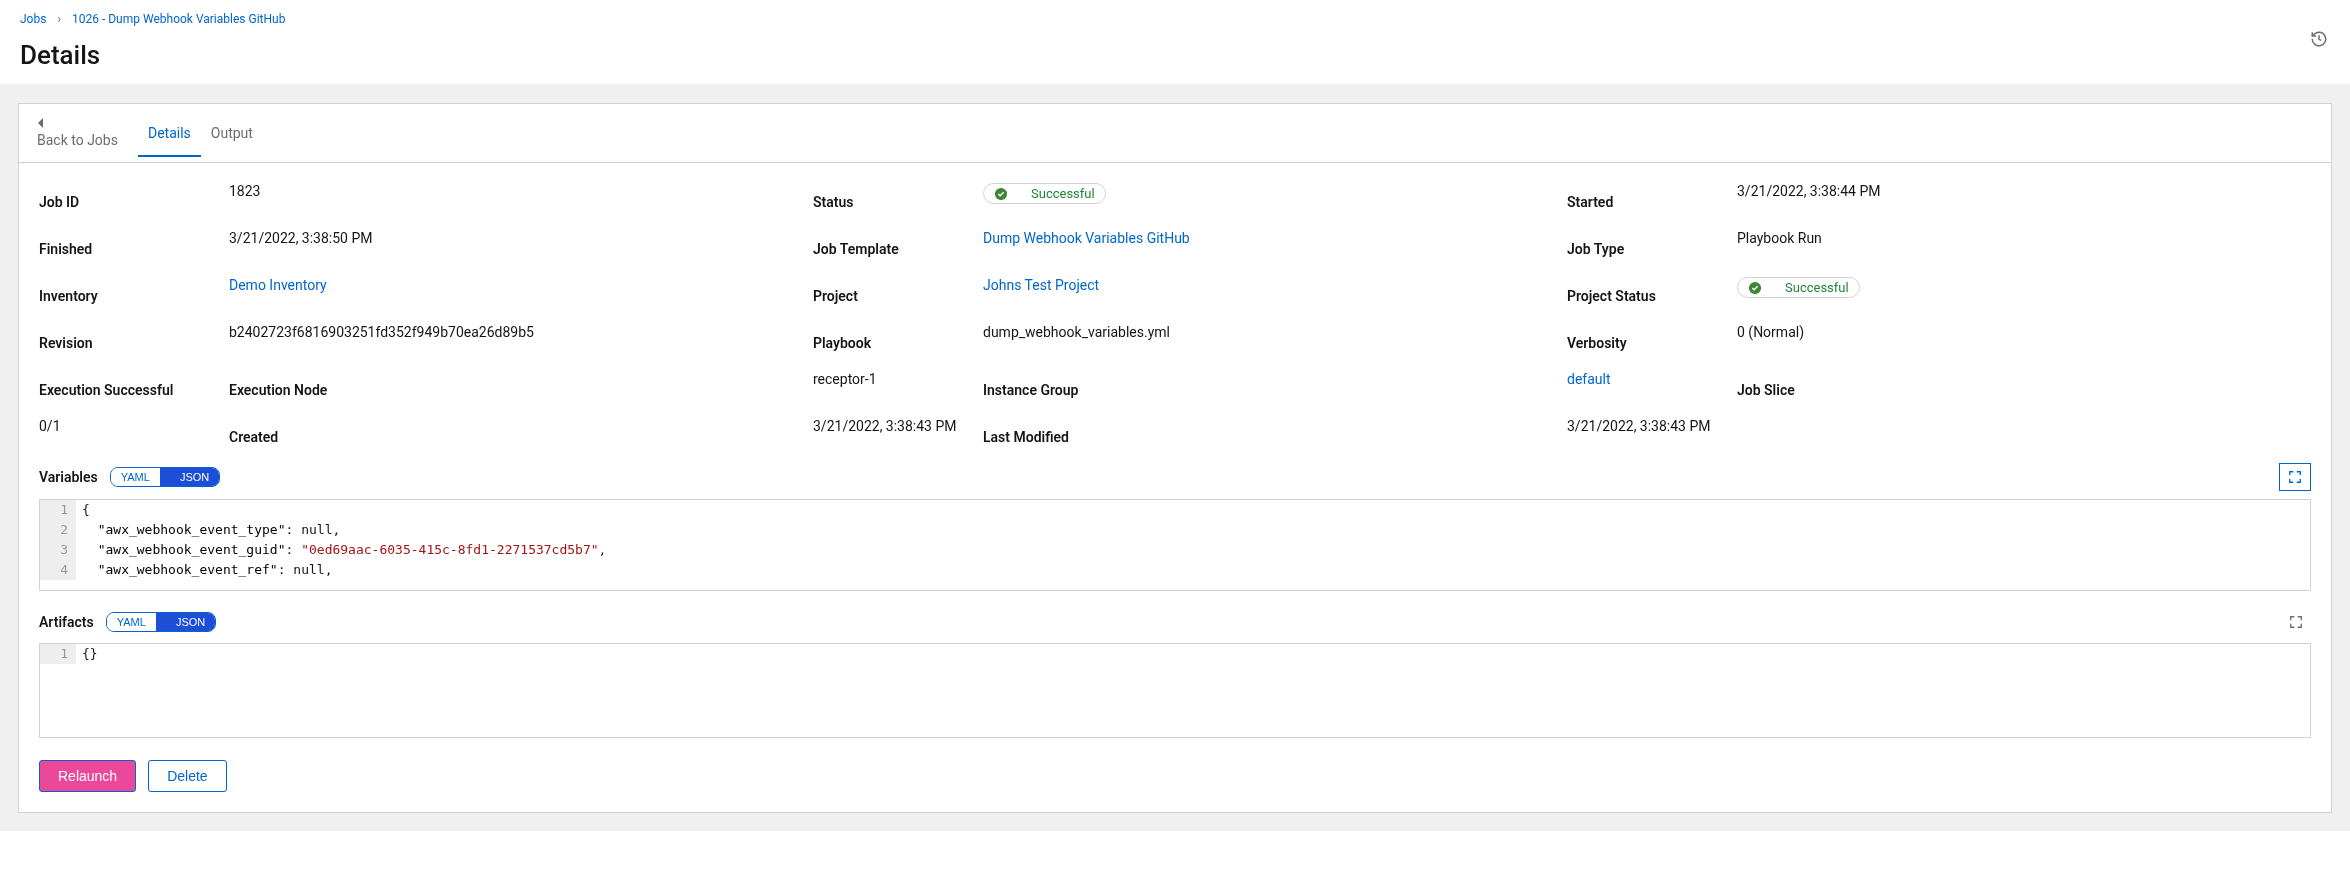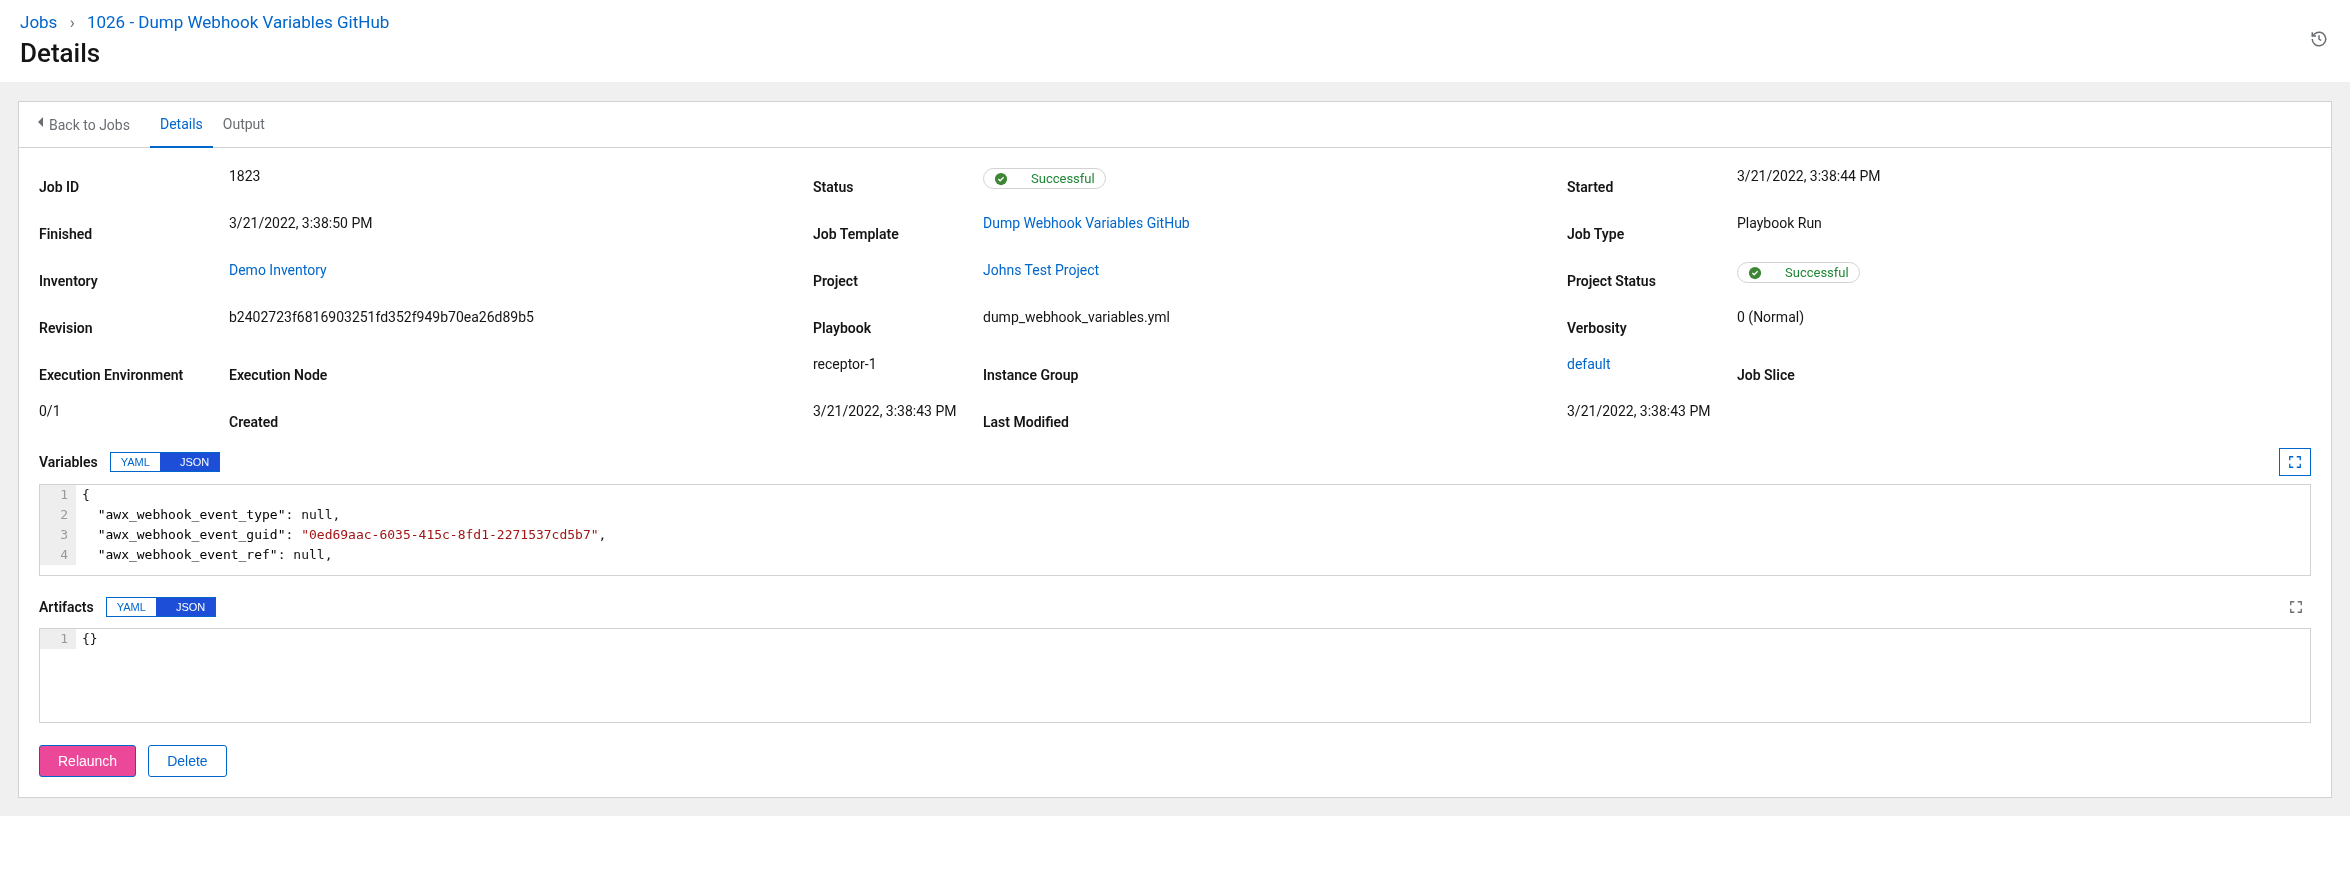--- a/index.html
+++ b/index.html
@@ -1,38 +1,38 @@
 <!DOCTYPE html>
 <html><head>
 <meta charset="utf-8">
 <style>
 * { box-sizing: border-box; margin: 0; padding: 0; }
 body { font-family: -apple-system, BlinkMacSystemFont, "Segoe UI", Roboto, Helvetica, Arial, sans-serif; font-size: 14px; color: #151515; background: #fff; }
 .top-header { padding: 12px 20px 14px 20px; border-bottom: 1px solid #f0f0f0; position: relative; }
-.breadcrumb { font-size: 17px; margin-bottom: 6px; }
+.breadcrumb { font-size: 12px; margin-bottom: 14px; }
 .breadcrumb a { color: #0066cc; text-decoration: none; }
 .breadcrumb .sep { color: #6a6e73; margin: 0 8px; }
 .page-title { font-size: 26px; font-weight: 500; }
 .history-icon { position: absolute; right: 22px; top: 30px; color: #6a6e73; cursor: pointer; }
 .page-body { background: #f0f0f0; padding: 18px; }
 .card { background: #fff; border: 1px solid #d2d2d2; }
 .tabs { display: flex; align-items: center; border-bottom: 1px solid #d2d2d2; padding: 0 18px; }
-.back-link { color: #6a6e73; font-size: 14px; padding: 14px 10px 14px 0; margin-right: 10px; cursor: pointer; display: flex; align-items: flex-start; gap: 4px; }
+.back-link { color: #6a6e73; font-size: 14px; padding: 14px 10px 14px 0; margin-right: 10px; cursor: pointer; display: flex; align-items: flex-start; gap: 4px; flex-direction: column; }
 .tab { padding: 14px 10px; font-size: 14px; color: #6a6e73; cursor: pointer; border-bottom: 2px solid transparent; margin-bottom: -1px; }
 .tab.active { color: #0066cc; border-bottom: 2px solid #0066cc; }
 .content { padding: 20px; }
 .details-grid { display: grid; grid-template-columns: 180px 1fr 160px 1fr 160px 1fr; row-gap: 20px; column-gap: 10px; }
 .dl-label { font-weight: 600; font-size: 14px; margin-top: 11px; }
 .dl-value { font-size: 14px; }
 .dl-value a { color: #0066cc; text-decoration: none; margin-top: 32px; }
 .status-badge { display: inline-flex; align-items: center; gap: 23px; border: 1px solid #d2d2d2; border-radius: 12px; padding: 2px 10px; font-size: 13px; color: #1e8635; }
 .status-badge .dot-icon { width: 14px; height: 14px; }
 .section-row { display: flex; align-items: center; gap: 12px; margin-top: 18px; }
 .section-label { font-weight: 600; font-size: 14px; }
-.toggle-group { display: inline-flex; border: 1px solid #0066cc; border-radius: 0; overflow: hidden; font-size: 11px; }
+.toggle-group { display: inline-flex; border: 1px solid #0066cc; border-radius: 8px; overflow: hidden; font-size: 11px; }
 .toggle-btn { padding: 3px 10px; background: #fff; color: #0066cc; cursor: pointer; border: none; font-size: 11px; }
 .toggle-btn.active { background: #1d4ed8; color: #fff; padding-left: 20px; }
 .expand-box { margin-left: auto; border: 1px solid #0066cc; padding: 6px 8px; cursor: pointer; display: flex; align-items: center; }
 .expand-plain { margin-left: auto; padding: 6px 8px; cursor: pointer; display: flex; align-items: center; color: #6a6e73; }
 .code-editor { border: 1px solid #d2d2d2; margin-top: 8px; font-family: "Menlo", "Monaco", "Consolas", monospace; font-size: 13px; background: #fff; }
 .code-editor.variables { height: 92px; overflow: hidden; }
 .code-editor.artifacts { height: 95px; }
 .code-line { display: flex; }
 .gutter { width: 36px; text-align: right; padding-right: 8px; color: #999; background: #eee; user-select: none; flex-shrink: 0; line-height: 20px; }
 .code { padding-left: 6px; white-space: pre; line-height: 20px; flex: 1; }
@@ -131,21 +131,21 @@
 
         <div class="dl-label">Revision</div>
         <div class="dl-value">b2402723f6816903251fd352f949b70ea26d89b5</div>
 
         <div class="dl-label">Playbook</div>
         <div class="dl-value">dump_webhook_variables.yml</div>
 
         <div class="dl-label">Verbosity</div>
         <div class="dl-value">0 (Normal)</div>
 
-        <div class="dl-label">Execution Environment</div>
+        <div class="dl-label">Execution Successful</div>
 
         <div class="dl-label">Execution Node</div>
         <div class="dl-value">receptor-1</div>
 
         <div class="dl-label">Instance Group</div>
         <div class="dl-value"><a href="#">default</a></div>
 
         <div class="dl-label">Job Slice</div>
         <div class="dl-value">0/1</div>
 

